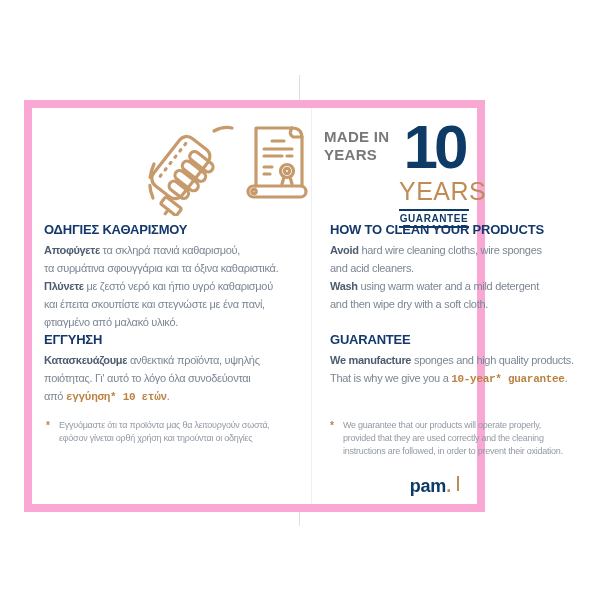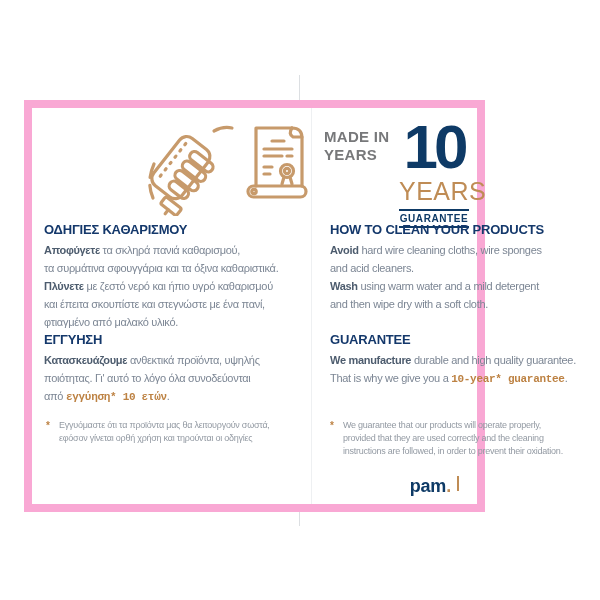--- a/index.html
+++ b/index.html
@@ -113,21 +113,21 @@
     <div class="h" style="left:298px;top:114px;">HOW TO CLEAN YOUR PRODUCTS</div>
     <p class="body" style="left:298px;top:133px;">
       <span class="b">Avoid</span><span> hard wire cleaning cloths, wire sponges</span><br>
       <span>and acid cleaners.</span><br>
       <span class="b">Wash</span><span> using warm water and a mild detergent</span><br>
       <span>and then wipe dry with a soft cloth.</span>
     </p>
 
     <div class="h" style="left:298px;top:224px;">GUARANTEE</div>
     <p class="body" style="left:298px;top:243px;">
-      <span class="b">We manufacture</span><span> durable and high quality guarantee.</span><br>
+      <span class="b">We manufacture</span><span> sponges and high quality products.</span><br>
       <span>That is why we give you a </span><span class="accent">10-year* guarantee</span><span>.</span>
     </p>
 
     <div class="fn" style="left:27px;top:311px;">
       <span class="mark">*</span>
       <span>Εγγυόμαστε ότι τα προϊόντα μας θα λειτουργούν σωστά,</span><br>
       <span>εφόσον γίνεται ορθή χρήση και τηρούνται οι οδηγίες</span><br>
     </div>
     <div class="fn" style="left:311px;top:311px;">
       <span class="mark">*</span>

